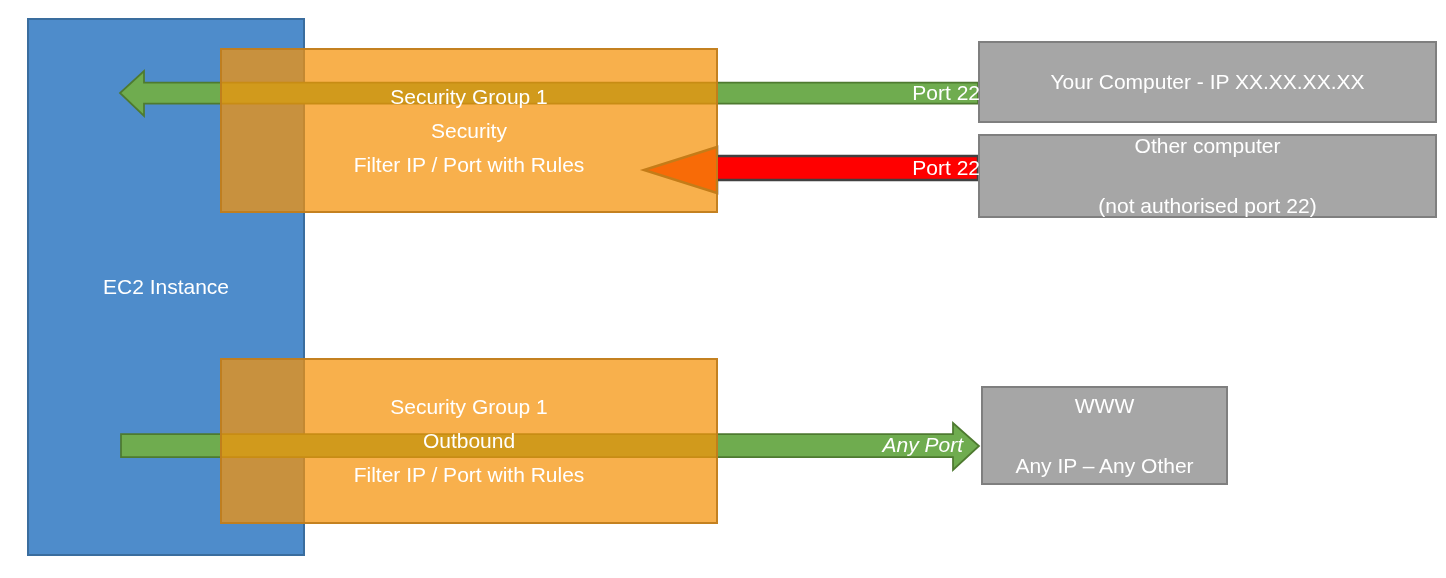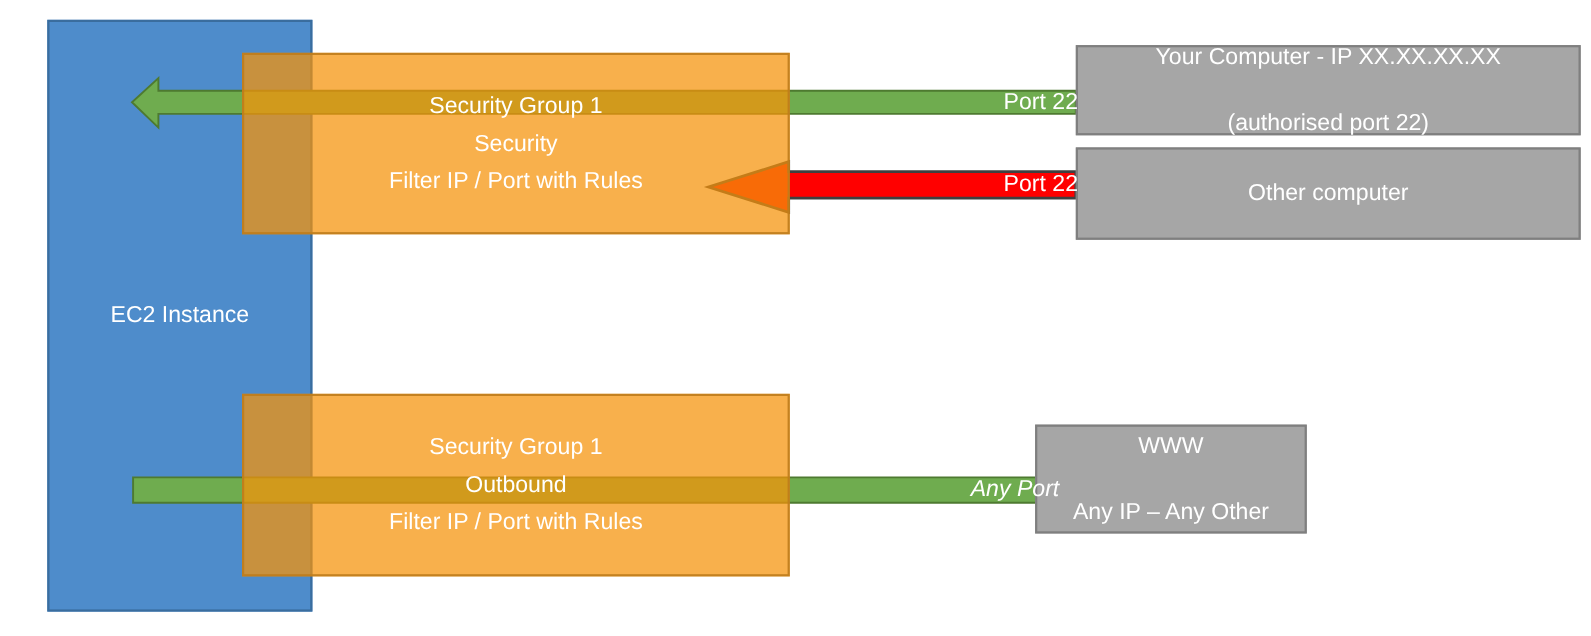--- a/index.html
+++ b/index.html
@@ -22,25 +22,24 @@
     flex-direction: column;
     justify-content: center;
     align-items: center;
     text-align: center;
     color: #ffffff;
     font-size: 21px;
     line-height: 34px;
   }
   .box-ec2 {
     left: 27px; top: 18px;
-    width: 241px; height: 538px;
+    width: 278px; height: 538px;
     background: var(--ec2-fill);
     border: 2px solid var(--ec2-border);
     z-index: 1;
-    margin-left: 16px;
   }
   .arrows-layer {
     position: absolute;
     left: 0; top: 0;
     width: 1446px; height: 578px;
     z-index: 2;
     pointer-events: none;
   }
   .arrow-green {
     fill: var(--arrow-green);
@@ -53,21 +52,21 @@
     stroke-width: 2.5;
   }
   .box-gray {
     background: var(--gray-fill);
     border: 2px solid var(--gray-border);
     z-index: 2;
     gap: 26px;
   }
   .box-your-computer { left: 978px; top: 41px;  width: 459px; height: 82px; }
   .box-other-computer{ left: 978px; top: 134px; width: 459px; height: 84px; }
-  .box-www           { left: 941px; top: 386px; width: 247px; height: 99px; }
+  .box-www           { left: 981px; top: 386px; width: 247px; height: 99px; }
   .box-sg {
     background: var(--sg-fill);
     border: 2px solid var(--sg-border);
     z-index: 3;
   }
   .box-sg-inbound  { left: 220px; top: 48px;  width: 498px; height: 165px; }
   .box-sg-outbound { left: 220px; top: 358px; width: 498px; height: 166px; }
   .arrow-label {
     position: absolute;
     width: 120px;
@@ -93,24 +92,24 @@
   </div>
 
   <svg class="arrows-layer" viewBox="0 0 1446 578" xmlns="http://www.w3.org/2000/svg">
     <polygon class="arrow-green" points="978,82.5 144,82.5 144,71 120,93 144,116 144,103.5 978,103.5"></polygon>
     <polygon class="arrow-red" points="978,156 717,156 717,147 644,170 717,193 717,180 978,180"></polygon>
     <polygon class="arrow-green" points="121,434 953,434 953,423 979,446 953,470 953,457 121,457"></polygon>
   </svg>
 
   <div class="box box-gray box-your-computer">
     <span class="line">Your Computer - IP XX.XX.XX.XX</span>
-    <span class="line">(authorised port 22)</span>
   </div>
   <div class="box box-gray box-other-computer">
     <span class="line">Other computer</span>
+    <span class="line">(not authorised port 22)</span>
   </div>
   <div class="box box-gray box-www">
     <span class="line">WWW</span>
     <span class="line">Any IP – Any Other</span>
   </div>
 
   <div class="box box-sg box-sg-inbound">
     <span class="line">Security Group 1</span>
     <span class="line">Security</span>
     <span class="line">Filter IP / Port with Rules</span>

